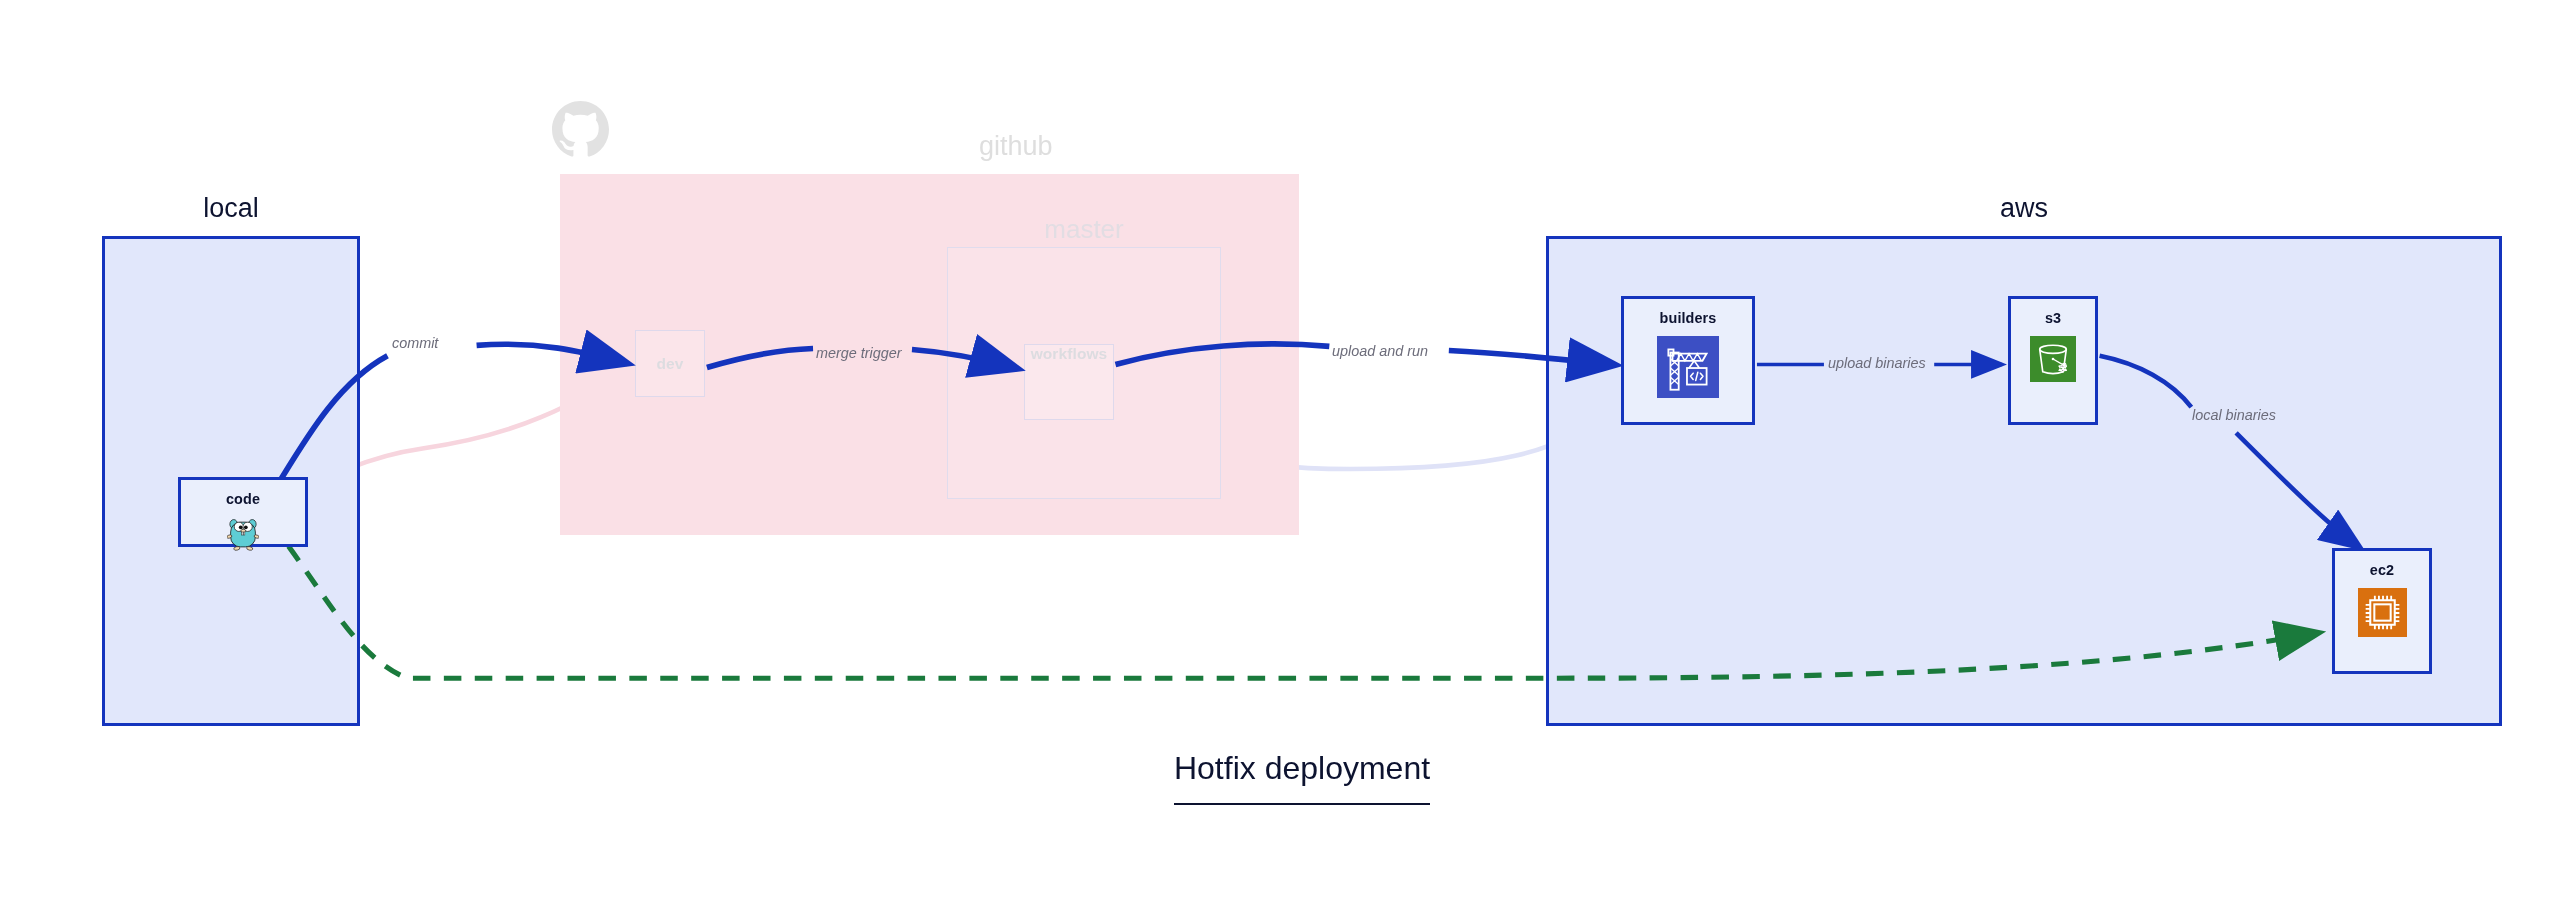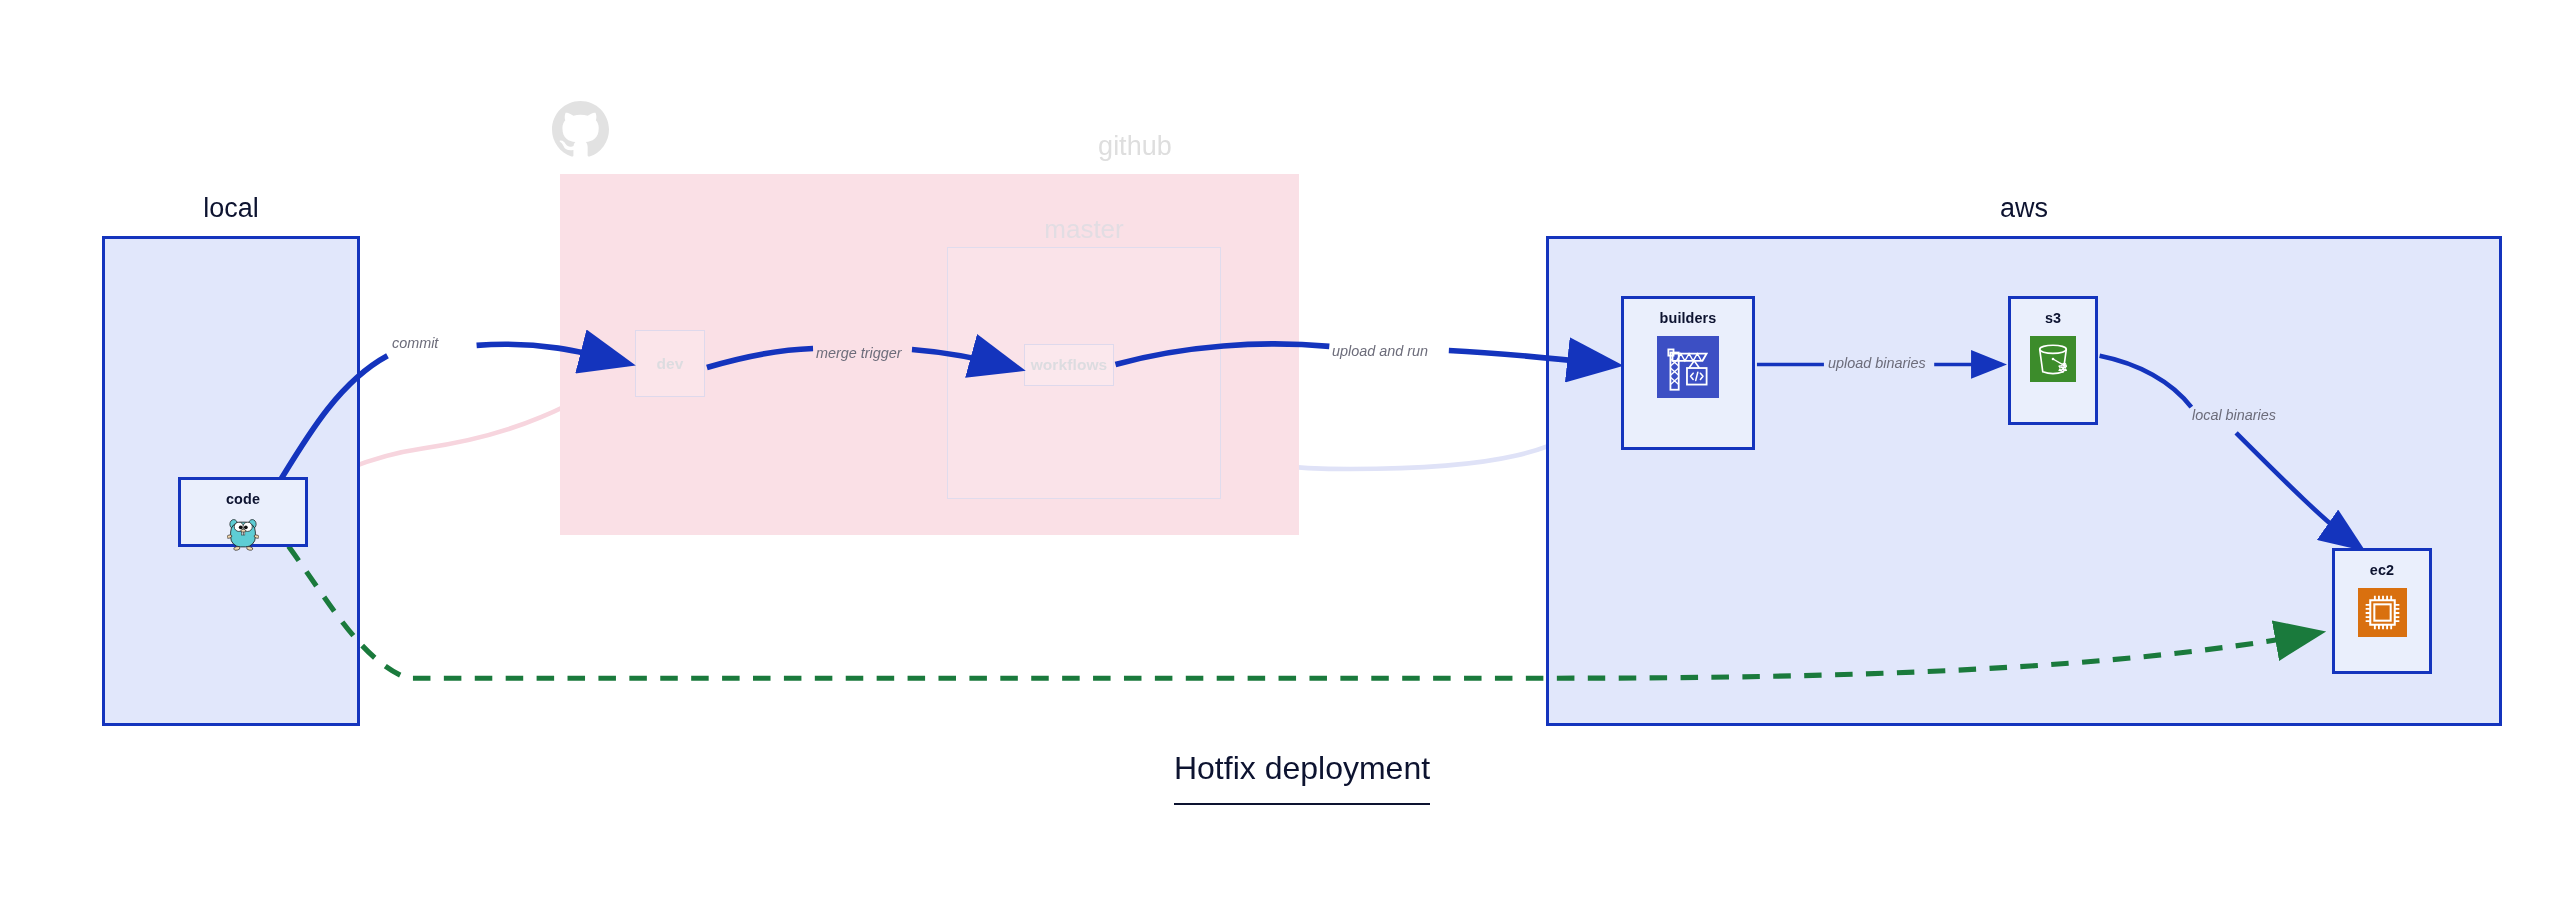--- a/index.html
+++ b/index.html
@@ -51,21 +51,21 @@
 
   .grp-github {
     left: 560px; top: 174px;
     width: 739px; height: 361px;
     background: #fae0e6;
     border: 0;
   }
   .lbl-github {
     left: 979px; top: 133px; width: 319px;
     color: #dedede;
-    text-align: center;
+    text-align: left;
     padding-right: 7.2px;
     box-sizing: border-box;
   }
 
   .grp-master {
     left: 947px; top: 247px;
     width: 274px; height: 252px;
     background: rgba(255,255,255,0.12);
     border: 1.5px solid #e0dced;
   }
@@ -98,43 +98,42 @@
     font-weight: bold;
     color: #0d1330;
     margin-top: 11.3px;
     letter-spacing: 0.1px;
     white-space: nowrap;
   }
   .node .node-icon {
     margin-top: 9.3px;
   }
   .n-code { left: 178px; top: 477px; width: 130px; height: 70px; }
-  .n-builders { left: 1621px; top: 296px; width: 134px; height: 154px; }
+  .n-builders { left: 1621px; top: 296px; width: 134px; height: 129px; }
   .n-s3 { left: 2008px; top: 296px; width: 90px; height: 129px; }
   .n-ec2 { left: 2332px; top: 531px; width: 100px; height: 126px; margin-top: 17px; }
 
   
   .node.faded {
     background: rgba(255,255,255,0.18);
     border: 1.5px solid #ded9ec;
   }
   .node.faded .node-title {
     color: #dcdce0;
     font-size: 15.5px;
     font-weight: bold;
     margin-top: 0;
   }
   .n-dev {
     left: 635px; top: 330px; width: 70px; height: 67px;
     justify-content: center;
     text-align: center;
   }
   .n-workflows {
-    left: 1024px; top: 344px; width: 90px; height: 42px;
-    justify-content: center;
+    left: 1024px; top: 344px; width: 90px; height: 76px;
   }
 
   
   .edge-label {
     position: absolute;
     font-size: 14.4px;
     font-style: italic;
     color: #6c6c7a;
     white-space: nowrap;
     background: transparent;

